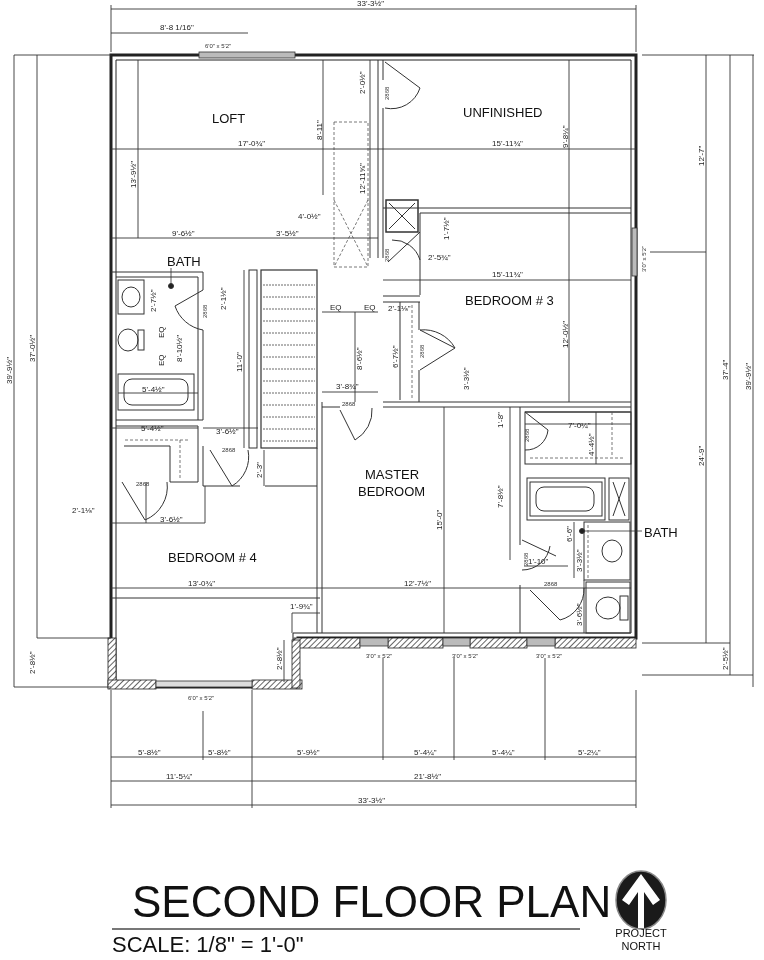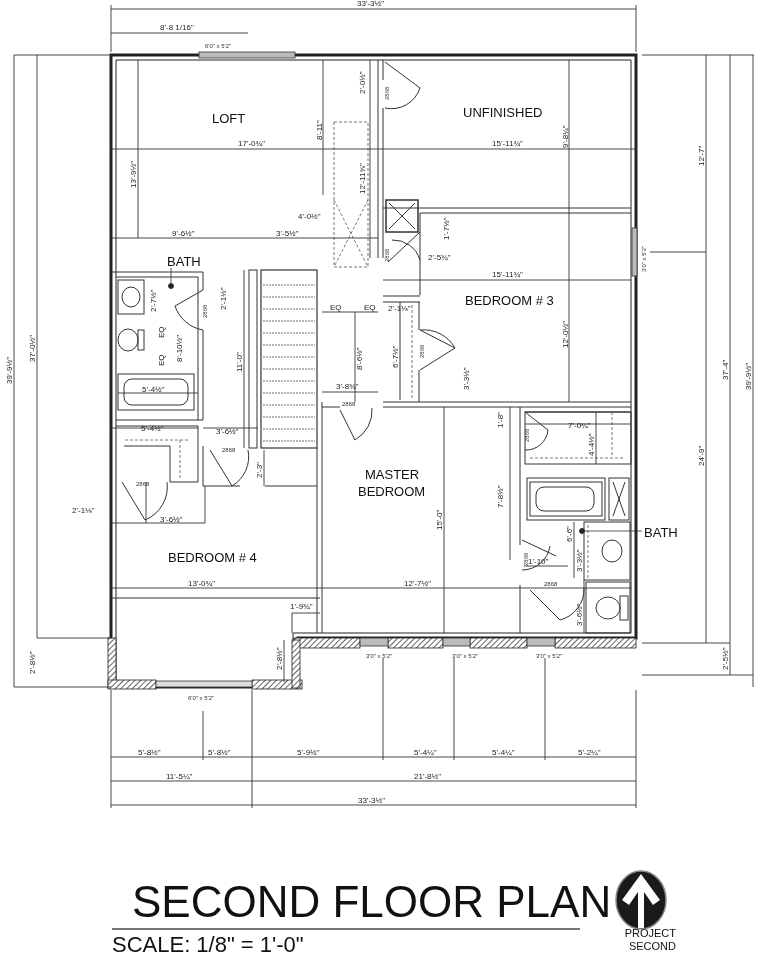--- a/index.html
+++ b/index.html
@@ -4,21 +4,21 @@
 <style>
   html, body { margin:0; padding:0; background:#fff; }
   body { width:764px; height:960px; position:relative; overflow:hidden; font-family:"Liberation Sans", sans-serif; }
   svg { position:absolute; left:0; top:0; }
   .dim { font-family:"Liberation Sans", sans-serif; font-size:8px; fill:#222; }
   .room { font-family:"Liberation Sans", sans-serif; font-size:13px; fill:#111; }
   .tiny { font-family:"Liberation Sans", sans-serif; font-size:6px; fill:#333; }
   .title { position:absolute; left:112px; top:880px; font-size:44px; color:#111; letter-spacing:0px; line-height:1;margin-left:20px; }
   .title-rule { position:absolute; left:112px; top:928px; width:468px; height:1.5px; background:#777; }
   .scale { position:absolute; left:112px; top:934px; font-size:22px; color:#111; line-height:1; }
-  .north-label { position:absolute; left:606px; top:927px; width:70px; text-align:right; font-size:11px; line-height:1.15; color:#111; }
+  .north-label { position:absolute; left:606px; top:927px; width:70px; text-align:center; font-size:11px; line-height:1.15; color:#111; }
 </style>
 </head>
 <body>
 
 <svg width="764" height="960" viewBox="0 0 764 960">
   <defs>
     <pattern id="hatch" width="4" height="4" patternUnits="userSpaceOnUse" patternTransform="rotate(45)">
       <rect width="4" height="4" fill="#fff"></rect>
       <line x1="0" y1="0" x2="0" y2="4" stroke="#222" stroke-width="1.4"></line>
     </pattern>
@@ -347,14 +347,14 @@
     <ellipse cx="641" cy="900" rx="25" ry="29" fill="#1a1a1a" stroke="#888" stroke-width="1.5"></ellipse>
     <path d="M641,874 L622,900 L629,905 L638,892 L638,928 L644,928 L644,892 L653,905 L660,900 Z" fill="#fff"></path>
   </g>
 </svg>
 
 <div class="title">SECOND FLOOR PLAN</div>
 <div class="title-rule"></div>
 <div class="scale">SCALE: 1/8" = 1'-0"</div>
 <div class="north-label">
   <div>PROJECT</div>
-  <div>SECOND</div>
+  <div>NORTH</div>
 </div>
 
 </body></html>

